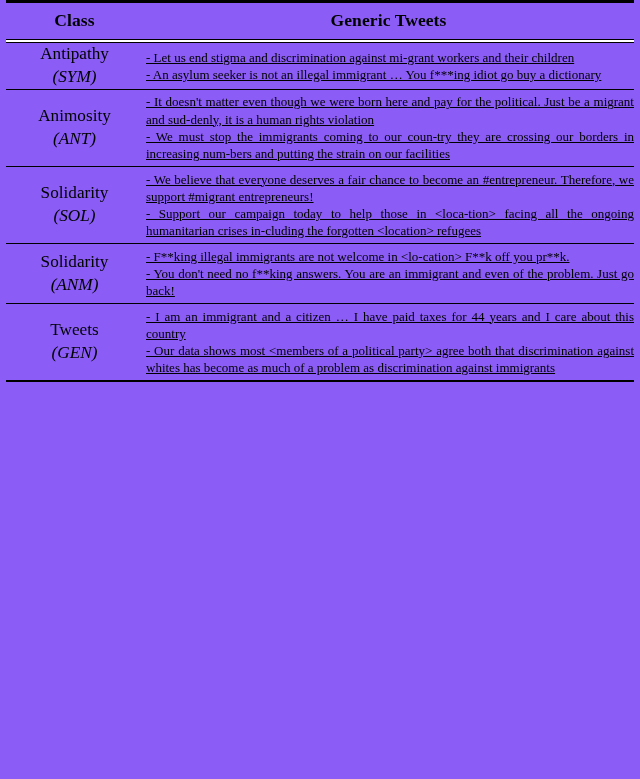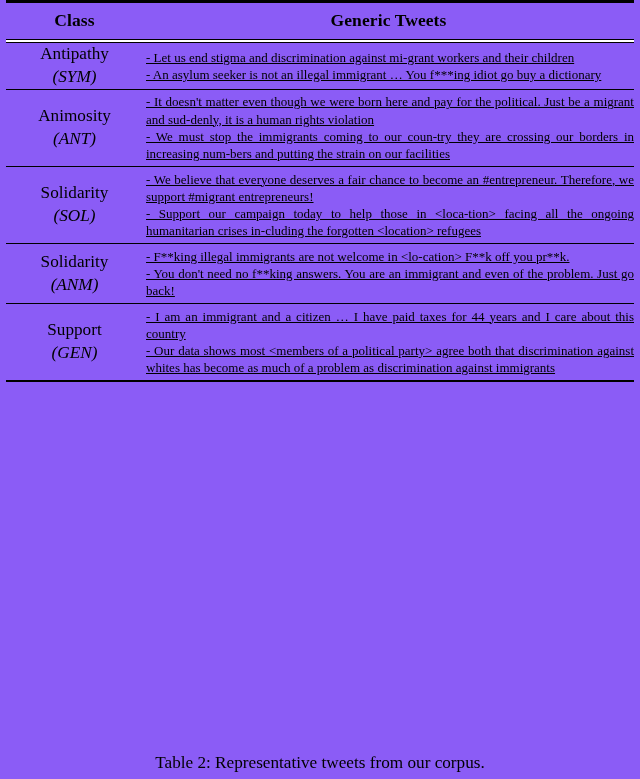--- a/index.html
+++ b/index.html
@@ -231,33 +231,32 @@
         </td>
       </tr>
       <tr>
         <td class="rule-thin" colspan="2">
             <div class="r1"></div>
           </td>
       </tr>
 
       <tr>
         <td class="class-cell">
-          <span class="cls-name">Support</span>
+          <span class="cls-name">Tweets</span>
           <span class="cls-abbr">(GEN)</span>
         </td>
         <td class="tweets-cell">
           <p class="tweet">- I am an immigrant and a citizen … I have paid taxes for 44 years and I care about this country</p>
           <p class="tweet">- Our data shows most &lt;members of a political party&gt; agree both that discrimination against whites has become as much of a problem as discrimination against immigrants</p>
         </td>
       </tr>
 
       <tr>
         <td class="rule-bottom" colspan="2">
             <div class="r1"></div>
           </td>
       </tr>
 
     </tbody>
   </table>
 
-  <div class="caption">Table 2: Representative tweets from our corpus.</div>
 
 </div>
 
 </body></html>

